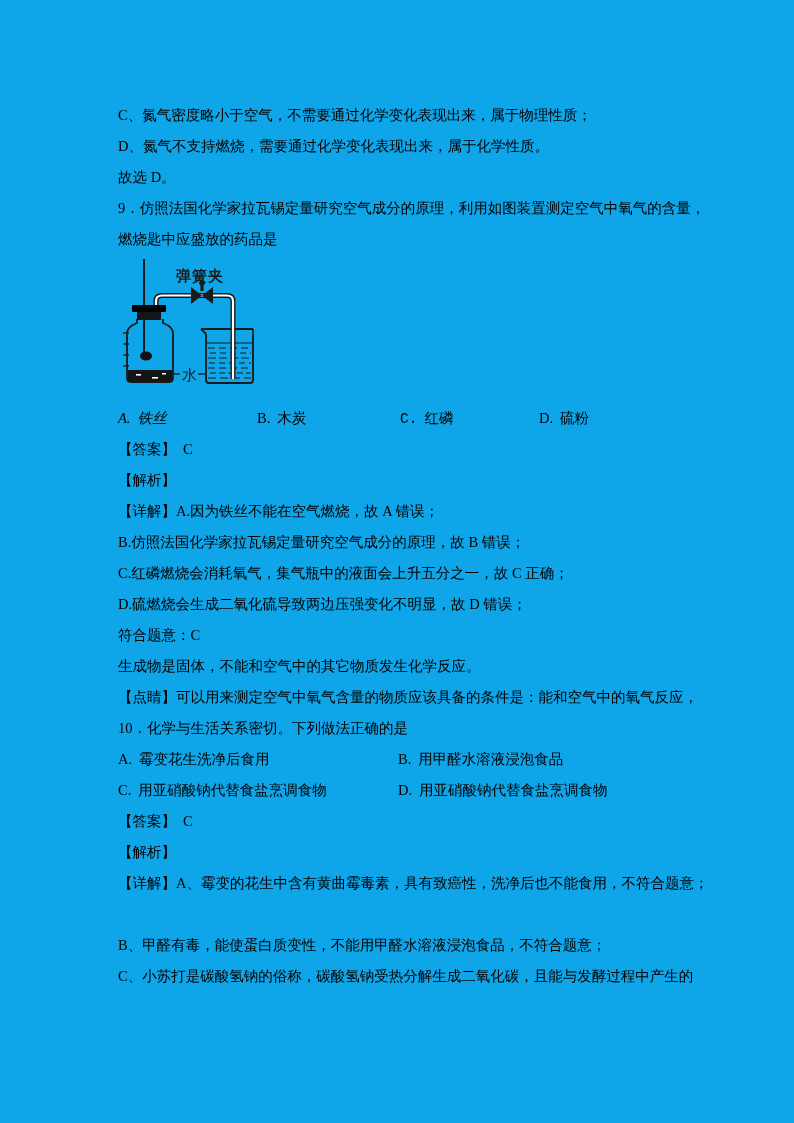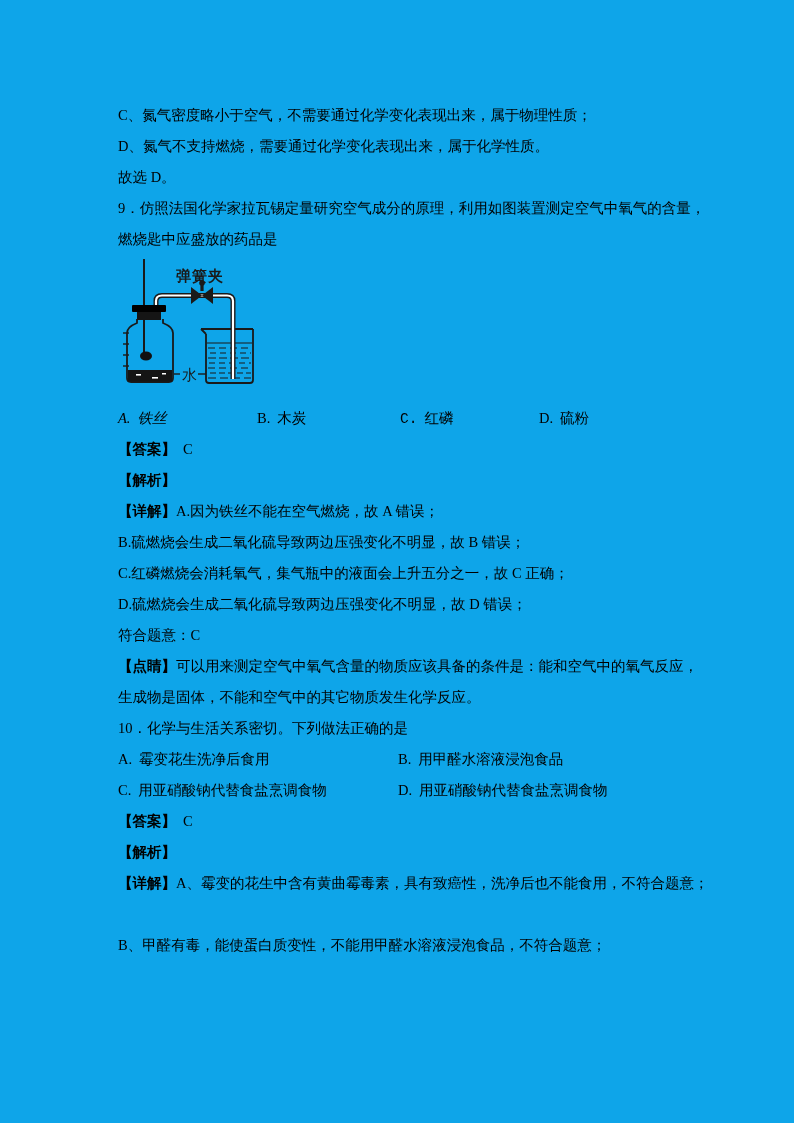--- a/index.html
+++ b/index.html
@@ -11,21 +11,21 @@
     font-family:"Liberation Serif", serif;
     color:#000000;
     overflow:hidden;
   }
   .content {
     position:absolute; left:118px; top:100px; width:600px;
     font-size:14.5px; line-height:31px;
   }
   .line { height:31px; white-space:nowrap; }
   .line.blank {  }
-  .tag { font-weight:bold; }
+  .tag { font-weight:normal; }
   .ansval { margin-left:7px; }
   .opt { display:inline-block; }
   .opt-label { margin-right:7px; }
   .opts4 .opt:nth-child(1) { width:139px;font-style:italic; }
   .opts4 .opt:nth-child(2) { width:143px; }
   .opts4 .opt:nth-child(3) { width:139px;font-family:Liberation Mono, monospace; }
   .opts2 .opt:nth-child(1) { width:280px; }
   .figure { height:148px; position:relative; }
   .figure svg { position:absolute; left:4px; top:-2px; }
   svg text { font-family:"Liberation Serif", serif; }
@@ -111,34 +111,35 @@
       </svg>
     </div>
 
     <div class="line opts4">
       <span class="opt"><span class="opt-label">A.</span><span class="opt-text">铁丝</span></span><span class="opt"><span class="opt-label">B.</span><span class="opt-text">木炭</span></span><span class="opt"><span class="opt-label">C.</span><span class="opt-text">红磷</span></span><span class="opt"><span class="opt-label">D.</span><span class="opt-text">硫粉</span></span>
     </div>
 
     <div class="line"><span class="tag">【答案】</span><span class="ansval">C</span></div>
     <div class="line"><span class="tag">【解析】</span></div>
     <div class="line"><span class="tag">【详解】</span><span>A.因为铁丝不能在空气燃烧，故 A 错误；</span></div>
-    <div class="line">B.硫燃烧会生成二氧化硫导致两边压强变化不明显，故 B 错误；</div>
+    <div class="line">B.仿照法国化学家拉瓦锡定量研究空气成分的原理，故 B 错误；</div>
     <div class="line">C.红磷燃烧会消耗氧气，集气瓶中的液面会上升五分之一，故 C 正确；</div>
     <div class="line">D.硫燃烧会生成二氧化硫导致两边压强变化不明显，故 D 错误；</div>
     <div class="line">符合题意：C</div>
+    <div class="line">生成物是固体，不能和空气中的其它物质发生化学反应。</div>
     <div class="line"><span class="tag">【点睛】</span><span>可以用来测定空气中氧气含量的物质应该具备的条件是：能和空气中的氧气反应，</span></div>
-    <div class="line">生成物是固体，不能和空气中的其它物质发生化学反应。</div>
 
     <div class="line">10．化学与生活关系密切。下列做法正确的是</div>
     <div class="line opts2">
       <span class="opt"><span class="opt-label">A.</span><span class="opt-text">霉变花生洗净后食用</span></span><span class="opt"><span class="opt-label">B.</span><span class="opt-text">用甲醛水溶液浸泡食品</span></span>
     </div>
     <div class="line opts2">
       <span class="opt"><span class="opt-label">C.</span><span class="opt-text">用亚硝酸钠代替食盐烹调食物</span></span><span class="opt"><span class="opt-label">D.</span><span class="opt-text">用亚硝酸钠代替食盐烹调食物</span></span>
     </div>
     <div class="line"><span class="tag">【答案】</span><span class="ansval">C</span></div>
     <div class="line"><span class="tag">【解析】</span></div>
     <div class="line"><span class="tag">【详解】</span><span>A、霉变的花生中含有黄曲霉毒素，具有致癌性，洗净后也不能食用，不符合题意；</span></div>
     <div class="line blank"></div>
     <div class="line">B、甲醛有毒，能使蛋白质变性，不能用甲醛水溶液浸泡食品，不符合题意；</div>
+    <div class="line">C、小苏打是碳酸氢钠的俗称，碳酸氢钠受热分解生成二氧化碳，且能与发酵过程中产生的</div>
 
   </div>
 </div>
 
 </body></html>

